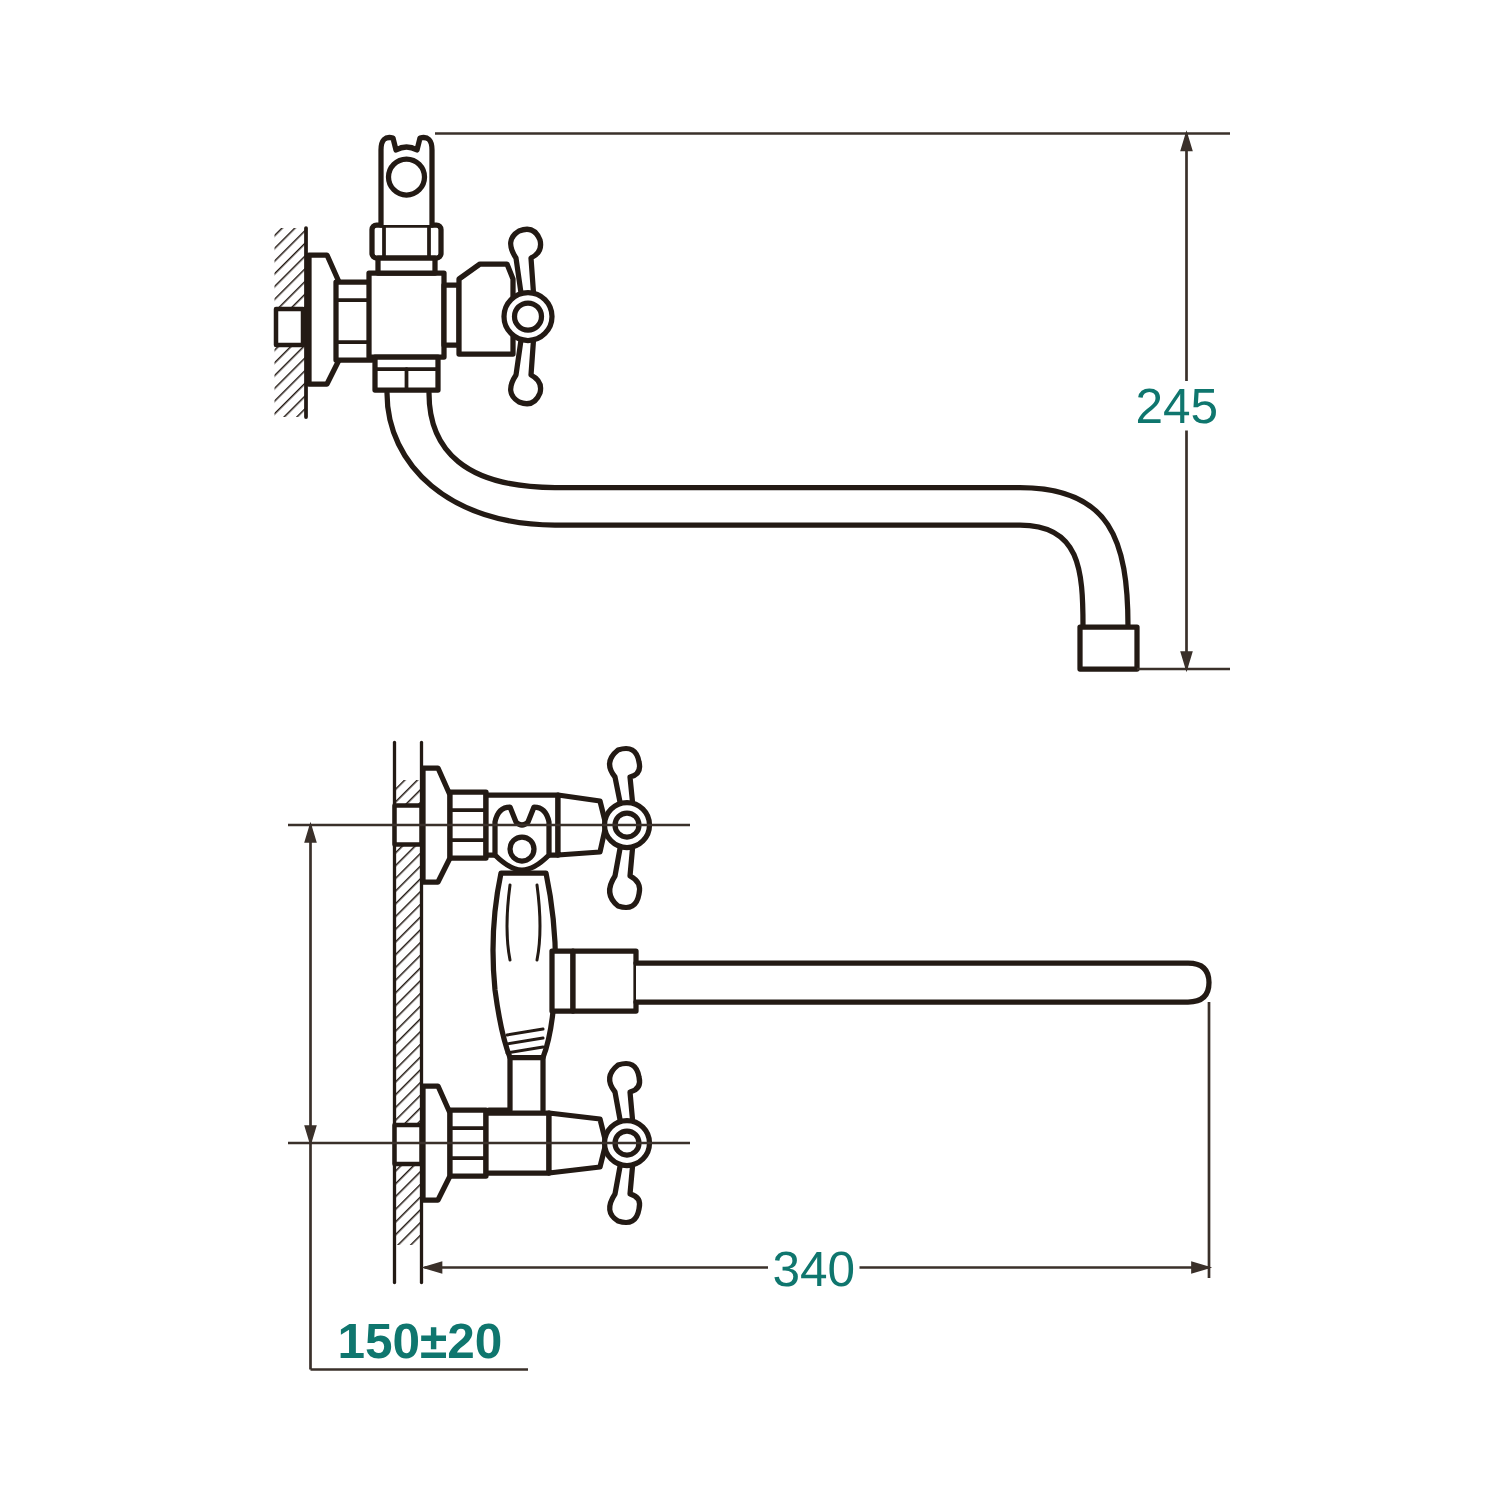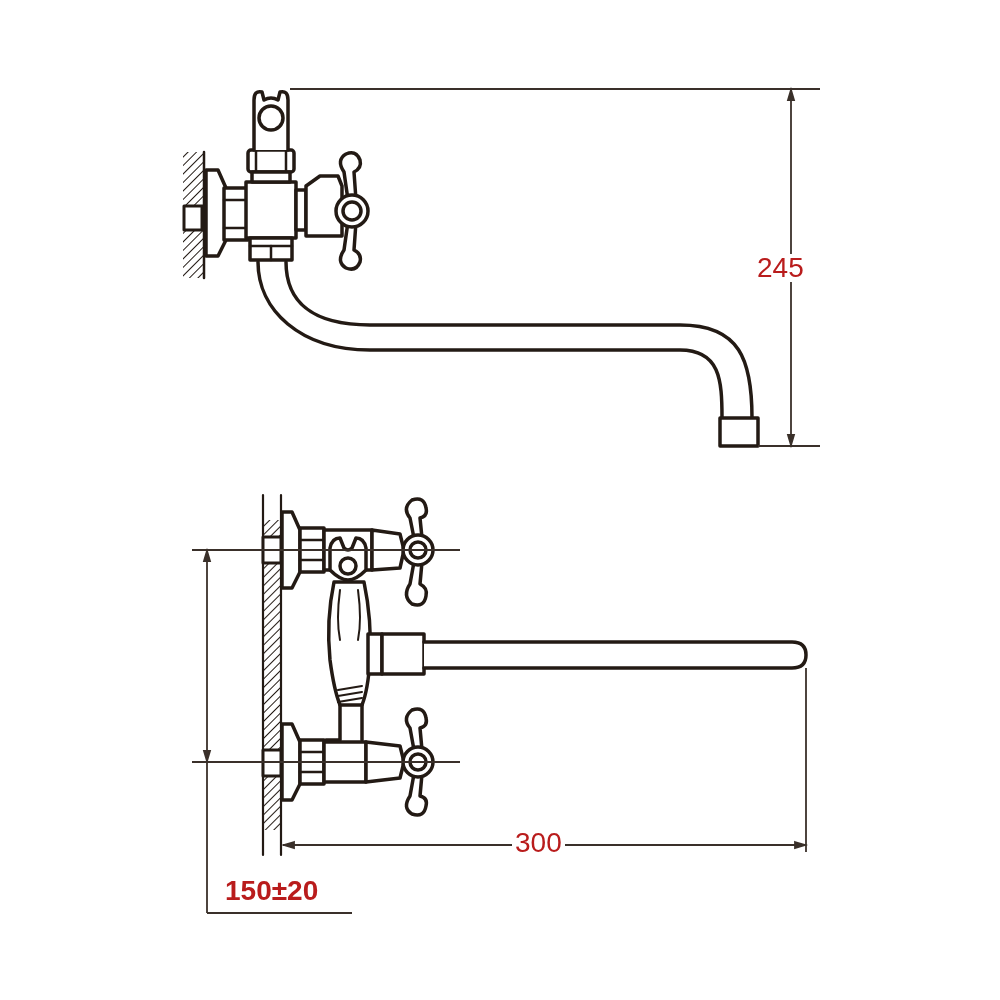--- a/index.html
+++ b/index.html
@@ -1,18 +1,18 @@
 <!DOCTYPE html>
 <html><head>
 <meta charset="utf-8">
 <style>
   html, body { margin:0; padding:0; background:#ffffff; }
   body { width:1000px; height:1000px; position:relative; overflow:hidden; font-family:"Liberation Sans", sans-serif; }
   svg { position:absolute; left:0; top:0; }
-  .dim-label { position:absolute; font-family:"Liberation Sans", sans-serif; font-size:28px; color:#b91c1c; background:#fff; line-height:1; padding:0 3px; }
+  .dim-label { position:absolute; font-family:"Liberation Sans", sans-serif; font-size:33px; color:#0f766e; background:#fff; line-height:1; padding:0 3px; }
 </style>
 </head>
 <body>
 
 <svg width="1000" height="1000" viewBox="0 0 1000 1000">
   <defs>
     <pattern id="hatch" width="6" height="6" patternUnits="userSpaceOnUse" patternTransform="rotate(45)">
       <line x1="0" y1="0" x2="0" y2="6" stroke="#231a14" stroke-width="2"></line>
     </pattern>
   </defs>
@@ -123,14 +123,14 @@
     <path d="M204 751 L207 761 L210 751 Z" fill="#3a302a"></path>
 
     <line x1="806" y1="668" x2="806" y2="852"></line>
     <line x1="283" y1="845" x2="806" y2="845"></line>
     <path d="M294 842 L284 845 L294 848 Z" fill="#3a302a"></path>
     <path d="M795 842 L805 845 L795 848 Z" fill="#3a302a"></path>
   </g>
 </svg>
 
 <div class="dim-label" style="left:754px; top:254px;">245</div>
-<div class="dim-label" style="left:512px; top:829px;">300</div>
+<div class="dim-label" style="left:512px; top:829px;">340</div>
 <div class="dim-label" style="left:222px; top:877px; background:transparent;font-weight:bold;">150±20</div>
 
 </body></html>

